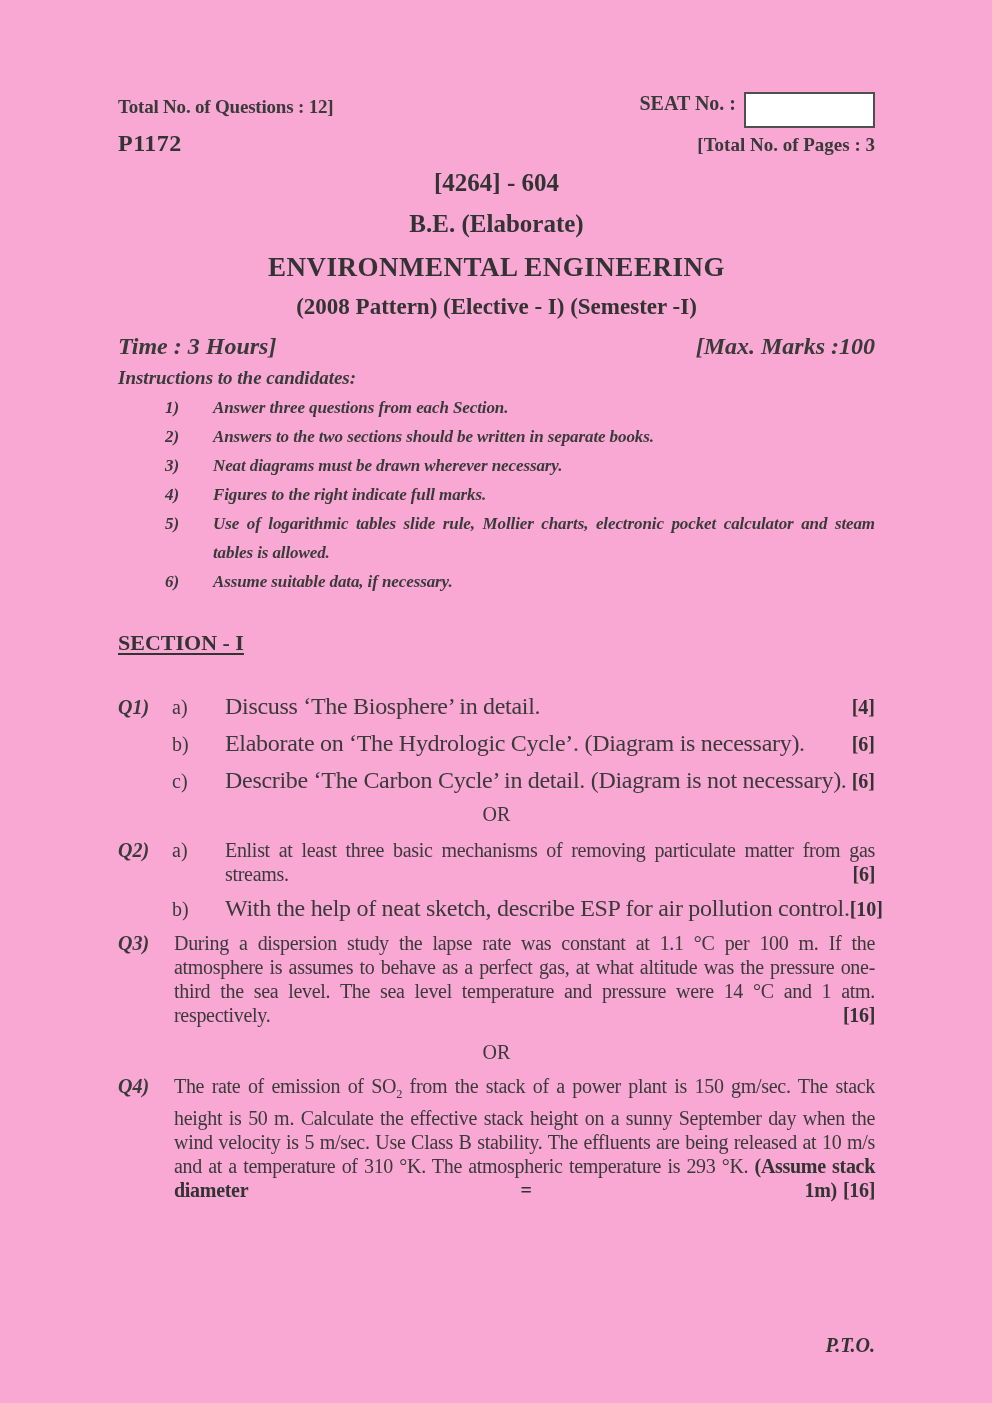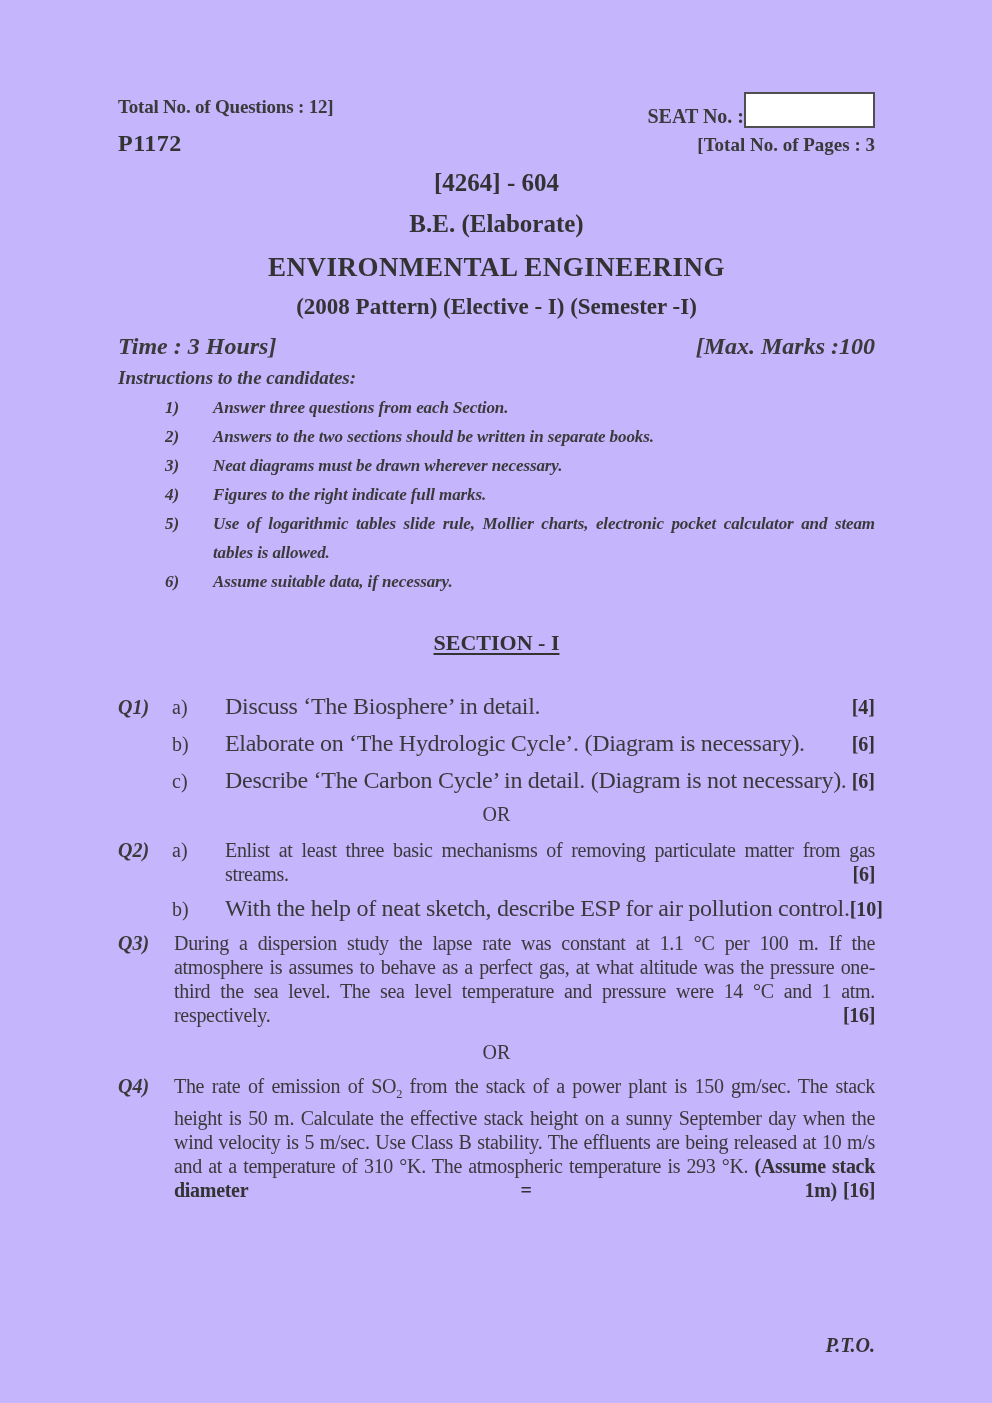--- a/index.html
+++ b/index.html
@@ -1,45 +1,45 @@
 <!DOCTYPE html>
 <html><head>
 <meta charset="utf-8">
 <style>
   html,body { margin:0; padding:0; background:#ffffff; }
   .page {
     width:992px; height:1403px; box-sizing:border-box;
     padding:92px 117px 0 118px;
     font-family:"Liberation Serif", serif;
-    color:#3a3a3a; background:#c4b5fd;
+    color:#3a3a3a; background:#f9a8d4;
     position:relative; overflow:hidden;
   }
   
   .hdr-row1 { display:flex; justify-content:space-between; align-items:flex-start; }
   .hdr-total-q { font-weight:bold; font-size:19px; letter-spacing:-0.2px; padding-top:4px; }
-  .seat-group { display:flex; align-items:flex-end; }
+  .seat-group { display:flex; align-items:flex-start; gap:8px; }
   .seat-label { font-weight:bold; font-size:20px; }
   .seat-box { width:127px; height:32px; border:2px solid #4f4f4f; background:#fff; }
   .hdr-row2 { display:flex; justify-content:space-between; align-items:baseline; margin-top:2px; }
   .paper-code { font-weight:bold; font-size:24px; letter-spacing:0.5px; color:#333; }
   .total-pages { font-weight:bold; font-size:19px; }
   
   .t-exam { text-align:center; font-weight:bold; font-size:25px; margin-top:12px; color:#333; }
   .t-branch { text-align:center; font-weight:bold; font-size:25px; margin-top:13px; color:#333; }
   .t-subject { text-align:center; font-weight:bold; font-size:27px; margin-top:14px; letter-spacing:0.5px; color:#333; }
   .t-pattern { text-align:center; font-weight:bold; font-size:23px; margin-top:11px; color:#333; }
   
   .meta-row { display:flex; justify-content:space-between; font-weight:bold; font-style:italic; font-size:24px; margin-top:13px; }
   
   .instr-heading { font-weight:bold; font-style:italic; font-size:19px; margin-top:7px; }
   .instr-list { margin-top:4px; }
   .instr-item { display:grid; grid-template-columns:48px 1fr; margin-left:47px; font-weight:bold; font-style:italic; font-size:17px; line-height:29px; }
   .instr-text { text-align:justify; letter-spacing:-0.1px; }
   
-  .section-heading { text-align:center; font-weight:bold; font-size:22px; margin-top:34px; text-decoration:underline; text-underline-offset:3px; color:#333; }
+  .section-heading { text-align:left; font-weight:bold; font-size:22px; margin-top:34px; text-decoration:underline; text-underline-offset:3px; color:#333; }
   
   .qblock { margin-top:36px; }
   .qrow { display:grid; grid-template-columns:54px 53px 1fr auto; align-items:baseline; line-height:28px; margin-bottom:8px; }
   .qrow-wrap { display:grid; grid-template-columns:54px 53px 1fr; align-items:baseline; line-height:28px; margin-bottom:8px; }
   .qlabel { font-weight:bold; font-style:italic; font-size:20px; }
   .qletter { font-size:20px; }
   .qtext { font-size:24px; letter-spacing:-0.3px; white-space:nowrap; }
   .qmarks { font-weight:bold; font-size:20px; justify-self:end; color:#333; }
   .qtext-block { position:relative; font-size:20px; letter-spacing:-0.3px; line-height:24px; text-align:justify; padding-right:0; }
   .qmarks-abs { position:absolute; right:0; bottom:0; font-weight:bold; color:#333; }

